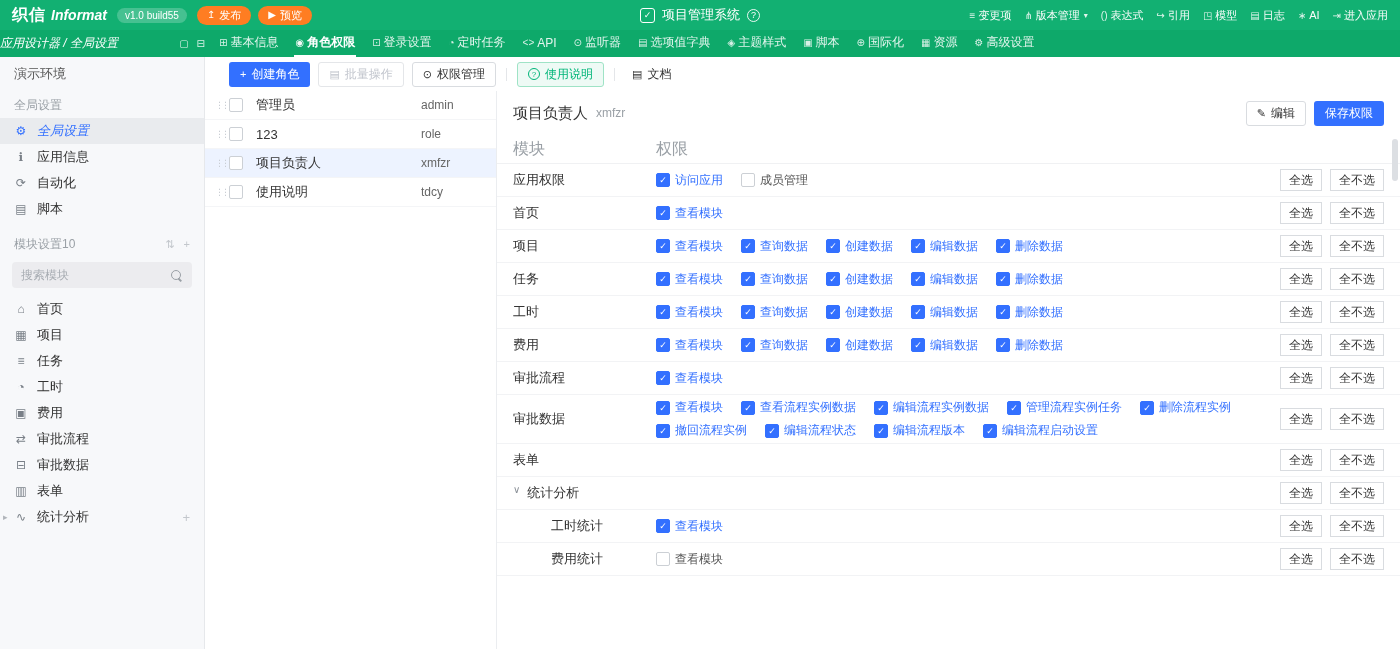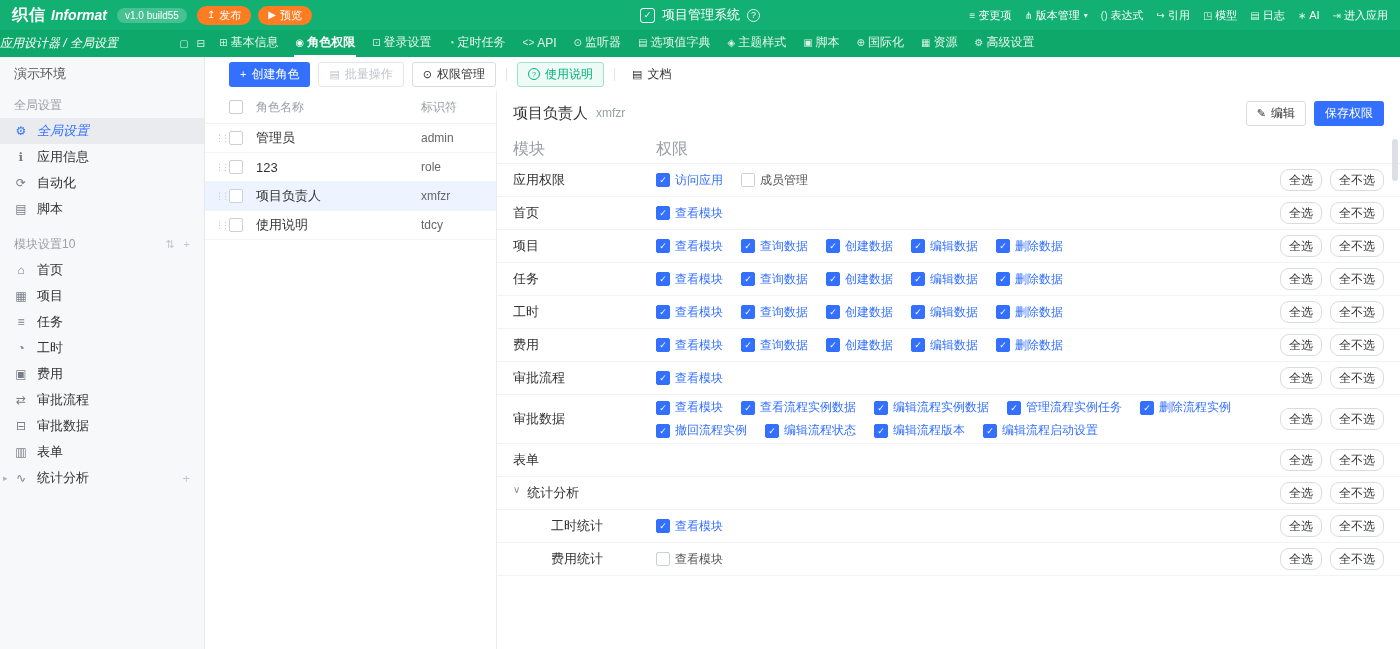--- a/index.html
+++ b/index.html
@@ -93,21 +93,21 @@
   .mod-cell{width:143px;flex-shrink:0;font-size:13px;color:#333;display:flex;gap:7px;}
   .perm-row.child .mod-cell{padding-left:38px;}
   .grp-caret{color:#8a9097;font-size:10px;}
   .perm-cell{flex:1;display:flex;flex-wrap:wrap;gap:6px 18px;align-items:center;min-width:0;padding-right:14px;}
   .perm-item{display:inline-flex;align-items:center;gap:5px;cursor:pointer;white-space:nowrap;}
   .box{width:14px;height:14px;border-radius:2px;border:1px solid #ccd0d5;background:#fff;display:inline-flex;align-items:center;justify-content:center;font-size:9px;color:#fff;flex-shrink:0;}
   .box.on{background:#3370ff;border-color:#3370ff;}
   .perm-label{font-size:12px;color:#555;}
   .perm-item.checked .perm-label{color:#3370ff;}
   .row-btns{display:flex;gap:8px;flex-shrink:0;margin-left:auto;}
-  .mini-btn{height:22px;padding:0 8px;font-size:12px;border:1px solid #d9dce0;background:#fff;border-radius:9px;color:#333;cursor:pointer;white-space:nowrap;}
+  .mini-btn{height:22px;padding:0 8px;font-size:12px;border:1px solid #d9dce0;background:#fff;border-radius:0;color:#333;cursor:pointer;white-space:nowrap;}
   .scroll-thumb{position:absolute;right:2px;top:48px;width:6px;height:42px;background:#dcdfe3;border-radius:3px;}
 </style>
 </head>
 <body>
 
 <header class="topbar">
   <div class="logo">
     <span class="logo-cn">织信</span>
     <span class="logo-en">Informat</span>
   </div>
@@ -246,20 +246,24 @@
           <span class="s-icon">▤</span>
           <span>脚本</span>
         </div>
       </div>
     <div class="module-header">
       <span>模块设置10</span>
       <span class="mh-icons" id="mh-icons">
           <span>⇅</span>
           <span>+</span>
         </span>
+    </div>
+    <div class="search-box">
+      <input type="text" placeholder="搜索模块" style="">
+      <span class="mag"></span>
     </div>
     <div id="module-items">
         <div class="side-item">
           <span class="s-icon">⌂</span>
           <span>首页</span>
         </div>
         <div class="side-item">
           <span class="s-icon">▦</span>
           <span>项目</span>
         </div>
@@ -319,26 +323,20 @@
       <span class="tb-divider"></span>
       <button class="btn btn-plain">
         <span class="b-icon">▤</span>
         <span>文档</span>
       </button>
     </div>
 
     <div class="panels">
 
       <div class="role-panel">
-        <div class="role-header">
-          <span class="drag-spacer"></span>
-          <span class="cb"></span>
-          <span class="r-name">角色名称</span>
-          <span class="r-code">标识符</span>
-        </div>
         <div id="role-rows">
             <div class="role-row">
               <span class="drag">⋮⋮</span>
               <span class="cb"></span>
               <span class="r-name">管理员</span>
               <span class="r-code">admin</span>
             </div>
             <div class="role-row">
               <span class="drag">⋮⋮</span>
               <span class="cb"></span>

